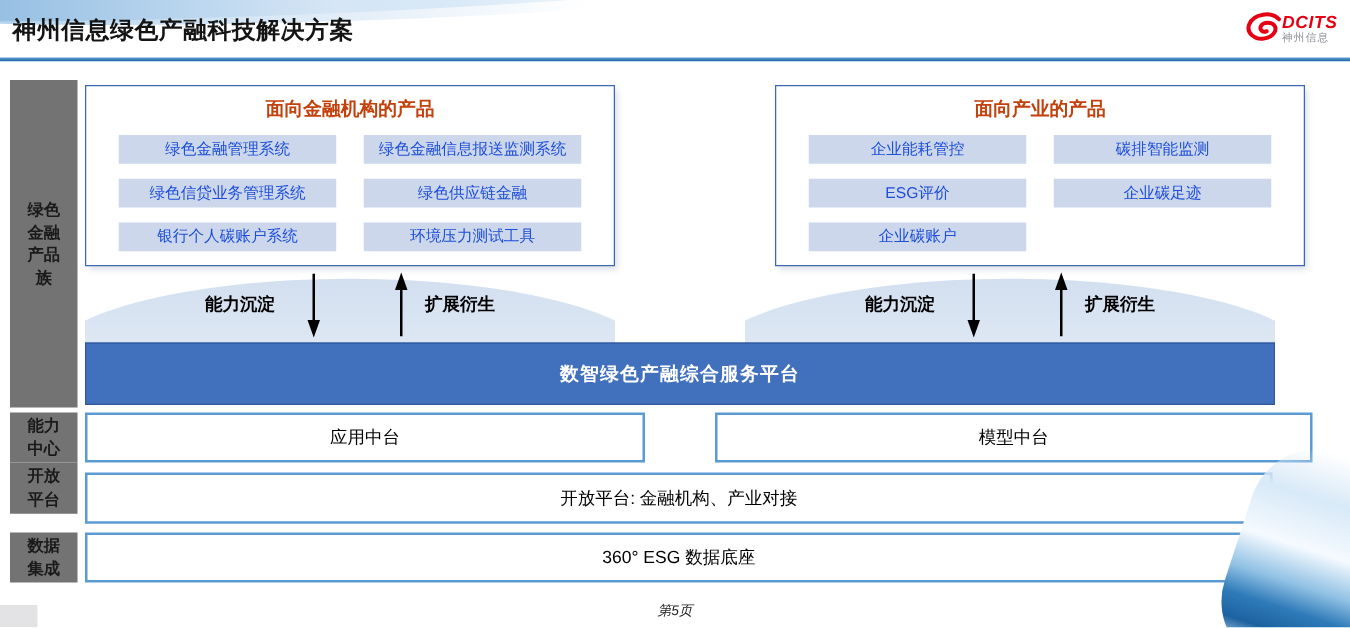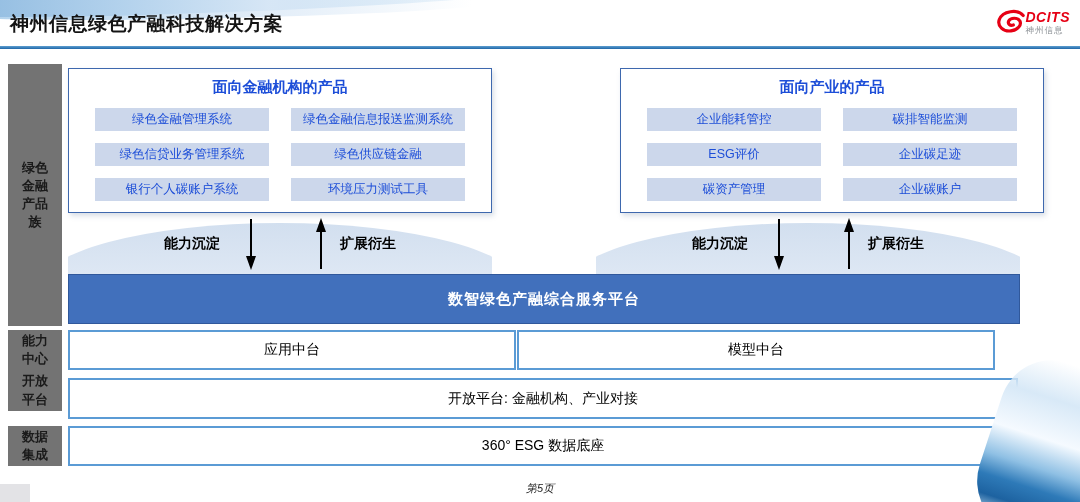--- a/index.html
+++ b/index.html
@@ -31,21 +31,21 @@
   .gutter-family{top:64px;height:262px;}
   .gutter-cap{top:330px;height:40px;}
   .gutter-open{top:370px;height:41px;}
   .gutter-data{top:426px;height:40px;}
 
   
   .area{position:absolute;left:68px;top:64px;width:952px;height:262px;}
   .product-box{position:absolute;top:4px;width:424px;height:145px;background:#fff;
     border:1.5px solid #3e68ae;box-shadow:2px 3px 5px rgba(120,140,170,.28);box-sizing:border-box;}
   .pb-left{left:0;} .pb-right{left:552px;}
-  .box-title{text-align:center;font-weight:bold;font-size:15px;margin:9px 0 11px;color:#1d4ed8;}
+  .box-title{text-align:center;font-weight:bold;font-size:15px;margin:9px 0 11px;color:#c2410c;}
   .chips{display:grid;grid-template-columns:1fr 1fr;gap:12px 22px;padding:0 26px;}
   .chip{background:#ccd7eb;height:23px;display:flex;align-items:center;justify-content:center;
     font-size:12.5px;color:#1d4ed8;}
 
   
   .flow{position:absolute;top:149px;width:424px;height:62px;overflow:hidden;}
   .fl-left{left:0;} .fl-right{left:528px;}
   .dome{position:absolute;left:-7%;right:-7%;top:10px;height:130px;border-radius:50%;
     background:linear-gradient(to bottom,#d2dfef 0%,#e8eff8 75%);}
   .flow-inner{position:relative;height:100%;display:flex;align-items:center;justify-content:center;}
@@ -56,21 +56,21 @@
 
   
   .banner{position:absolute;left:68px;top:274px;width:952px;height:50px;background:#4170bc;
     border:1px solid #30589b;box-sizing:border-box;display:flex;align-items:center;justify-content:center;
     color:#fff;font-weight:bold;font-size:15px;letter-spacing:1px;}
 
   
   .wbox{position:absolute;background:#fff;border:2px solid #5b9bd5;box-sizing:border-box;
     display:flex;align-items:center;justify-content:center;font-size:14px;color:#000;}
   .cap1{left:68px;top:330px;width:448px;height:40px;}
-  .cap2{left:517px;top:330px;width:478px;height:40px;}
+  .cap2{left:572px;top:330px;width:478px;height:40px;}
   .open{left:68px;top:378px;width:950px;height:41px;}
   .data{left:68px;top:426px;width:950px;height:40px;}
 
   
   .footer{position:absolute;left:0;top:481px;width:1080px;text-align:center;
     font-size:11px;font-style:italic;color:#222;}
   .gray-block{position:absolute;left:0;bottom:0;width:30px;height:18px;background:#e3e3e6;}
   .corner-swoosh{position:absolute;right:-20px;bottom:-34px;width:112px;height:176px;
     transform:rotate(18deg);border-radius:45% 0 0 45%/30% 0 0 30%;
     background:linear-gradient(to bottom,rgba(255,255,255,0) 0%,#d8e9f7 22%,#f5faff 45%,
@@ -124,21 +124,20 @@
       </div>
     </div>
 
     <div class="product-box pb-right">
       <div class="box-title">面向产业的产品</div>
       <div class="chips">
         <div class="chip">企业能耗管控</div>
         <div class="chip">碳排智能监测</div>
         <div class="chip">ESG评价</div>
         <div class="chip">企业碳足迹</div>
-        <div class="chip">碳资产管理</div>
         <div class="chip">企业碳账户</div>
       </div>
     </div>
 
     <div class="flow fl-left">
       <div class="dome"></div>
       <div class="flow-inner">
         <span class="flow-label lbl-down">能力沉淀</span>
         <span class="arrow">
           <svg width="14" height="54" viewBox="0 0 14 54">

